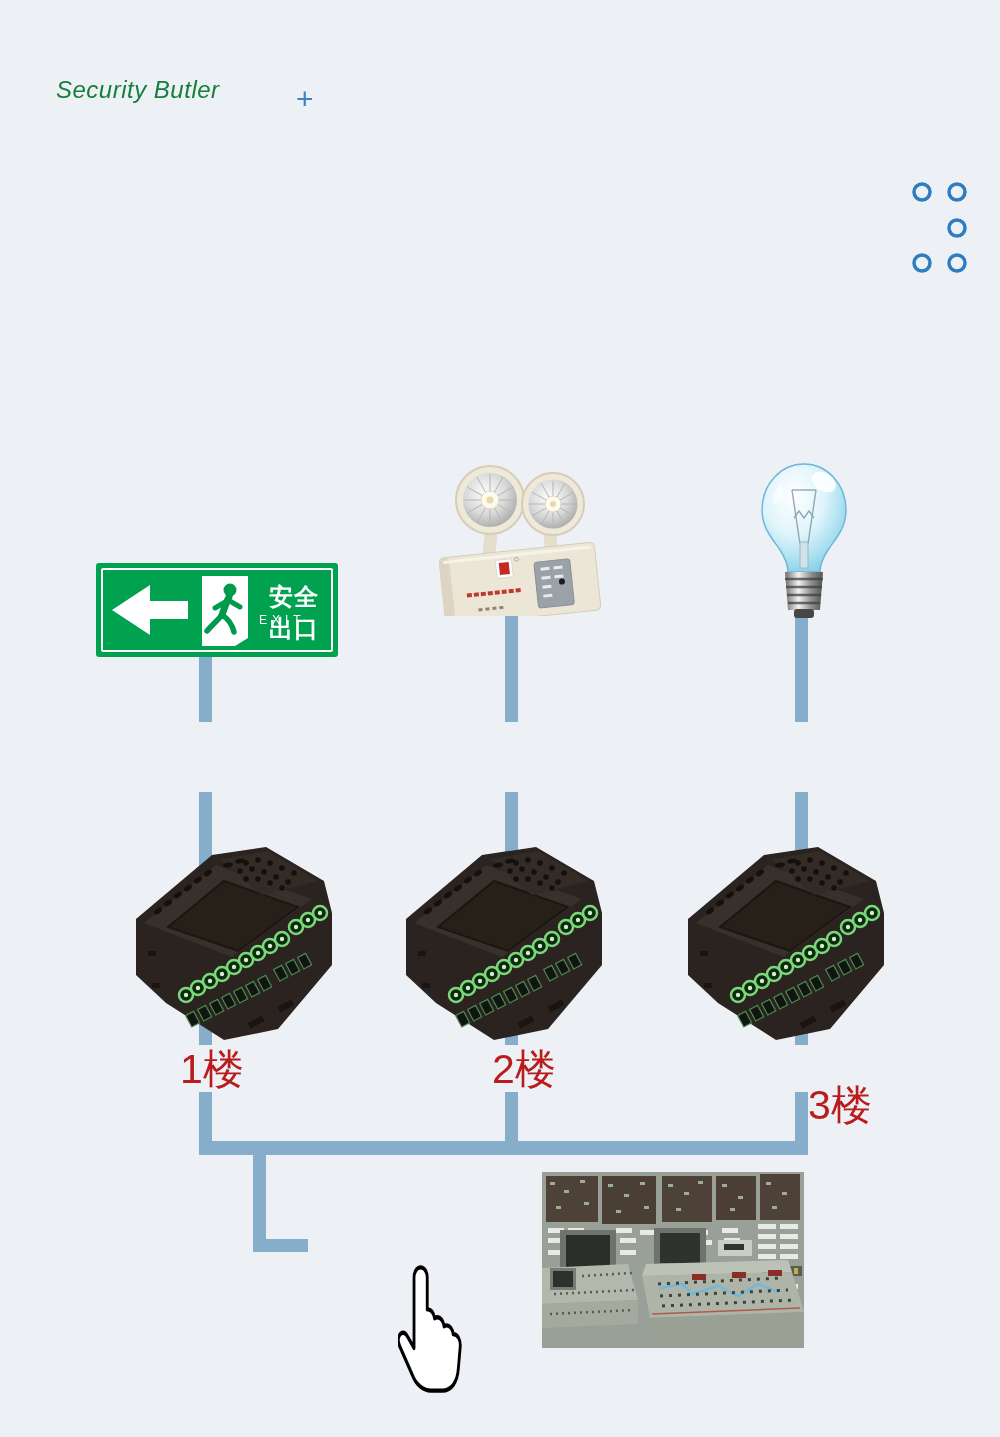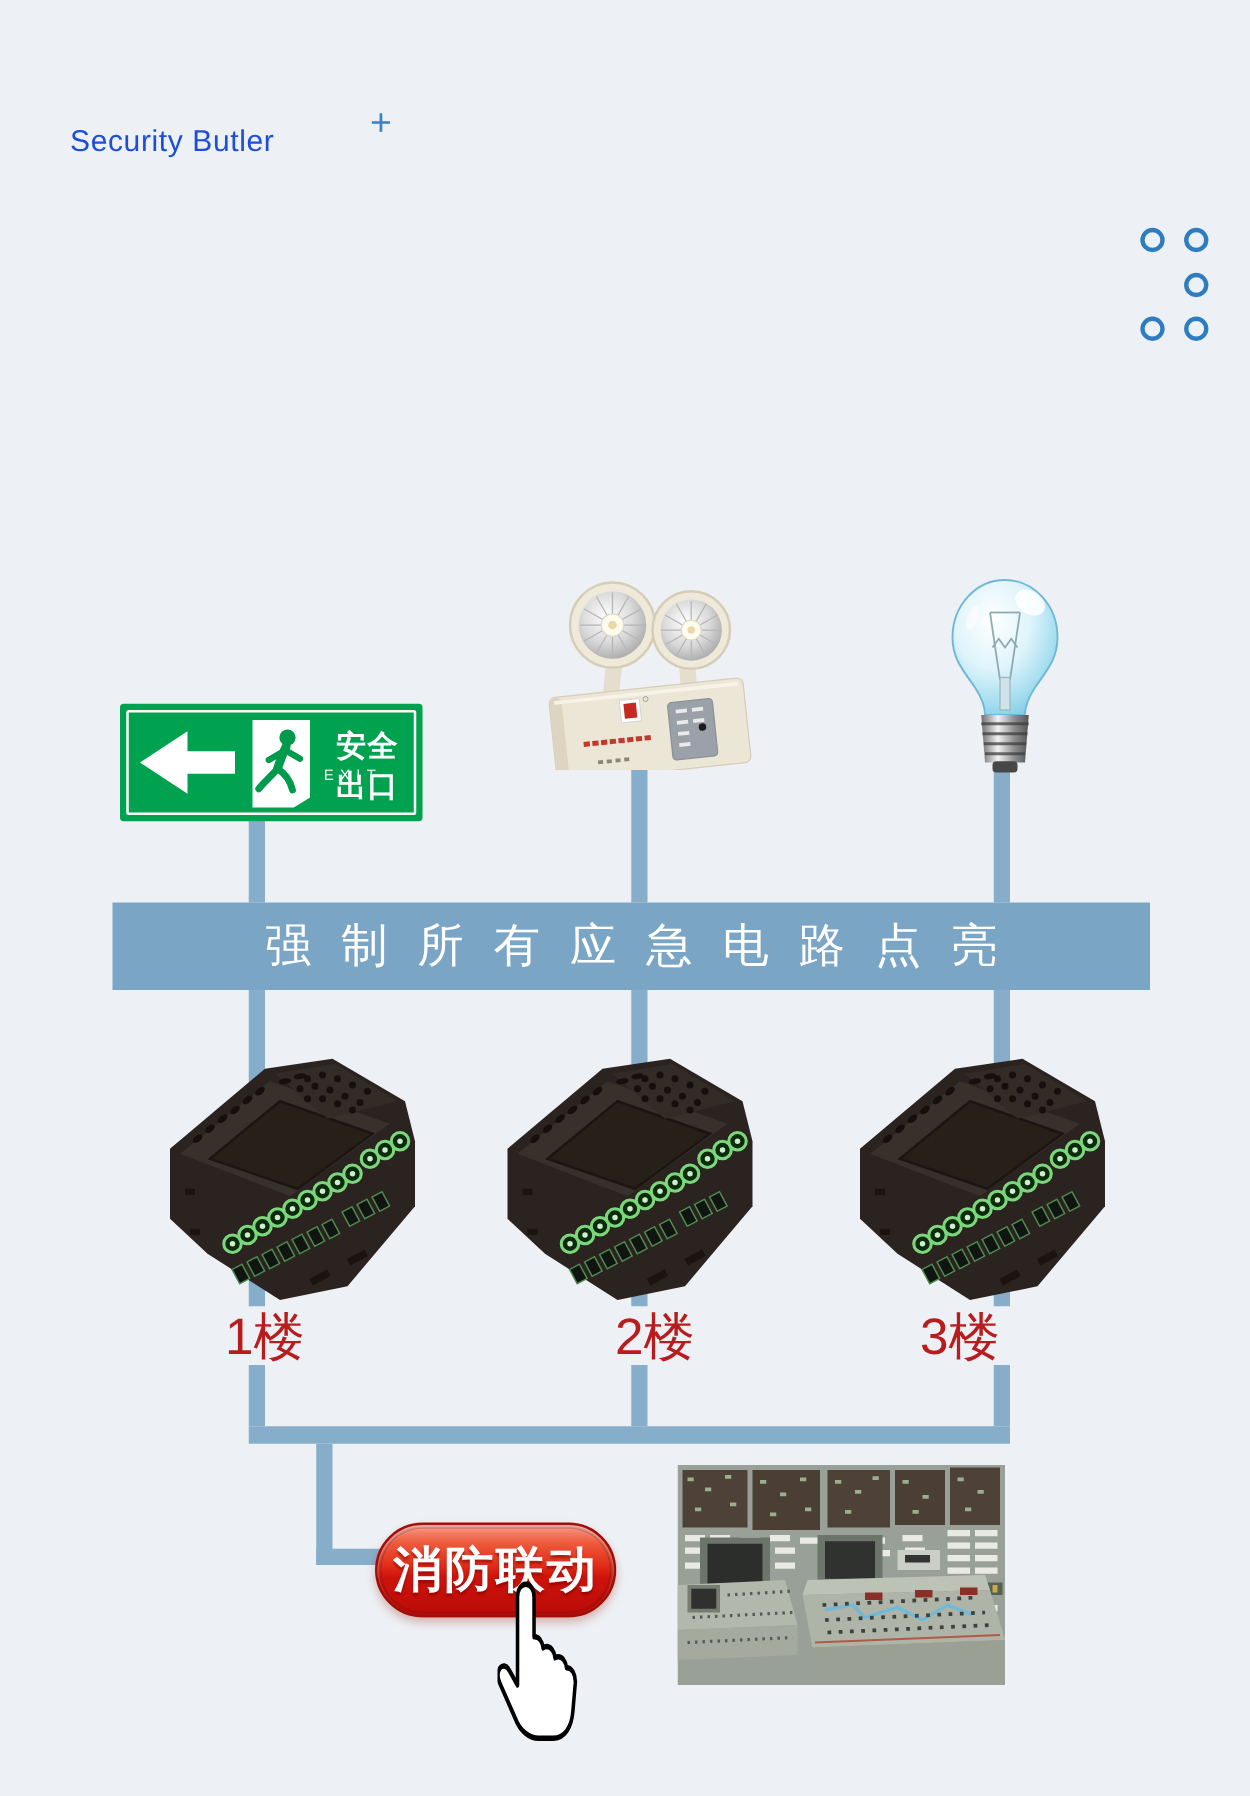--- a/index.html
+++ b/index.html
@@ -3,21 +3,21 @@
 <meta charset="utf-8">
 <style>
   :root{
     --background:#edf1f6; --accent:#7aa5c5; --line:#86aecb; --titleBlue:#78a4c7;
     --buttonRed:#d2120c; --exitGreen:#00a24f; --dotBlue:#2e7dc1; --textGray:#59616d;
   }
   *{margin:0;padding:0;box-sizing:border-box;}
   body{background:#dfe3e8;font-family:"Liberation Sans","DejaVu Sans",sans-serif;}
   .page{position:relative;width:1000px;height:1437px;background:var(--background);overflow:hidden;margin:0 auto;}
 
-  .brand{position:absolute;left:56px;top:100px;font-size:24px;color:#1d4ed8;letter-spacing:.5px;}
+  .brand{position:absolute;left:56px;top:76px;font-size:24px;color:#15803d;letter-spacing:.5px;font-style:italic;}
   .brand-plus{position:absolute;left:296px;top:82px;font-size:30px;color:#3b82c6;font-weight:400;}
   .hero-title{position:absolute;left:48px;top:136px;font-size:99px;font-weight:bold;color:var(--titleBlue);letter-spacing:2px;white-space:nowrap;}
   .hero-subtitle{position:absolute;left:55px;top:274px;font-size:37px;color:var(--textGray);white-space:nowrap;}
   .dots{position:absolute;left:905px;top:150px;}
 
   .line{position:absolute;background:var(--line);}
   .bus{position:absolute;background:var(--line);}
 
   .banner{position:absolute;left:90px;top:722px;width:830px;height:70px;background:var(--accent);display:flex;align-items:center;justify-content:center;}
   .banner span{color:#fff;font-size:37px;letter-spacing:24px;padding-left:24px;white-space:nowrap;}
@@ -180,23 +180,20 @@
     <path d="M29,112 h38 l-3,38 h-32 z" fill="url(#metal)"></path>
     <g stroke="#3f3f3f" stroke-width="2.5" fill="none" opacity="0.75">
       <path d="M29,119 h38"></path>
         <path d="M30,127 h36"></path>
         <path d="M31,135 h34"></path>
         <path d="M32,143 h32"></path>
     </g>
     <rect x="38" y="149" width="20" height="9" rx="3" fill="#474747"></rect>
   </svg>
 
-  <div class="banner">
-    <span>强制所有应急电路点亮</span>
-  </div>
 
   <svg class="device" style="left:128px;top:843px;" width="212" height="200" viewBox="0 0 212 200">
     <use href="#module"></use>
   </svg>
   <svg class="device" style="left:398px;top:843px;" width="212" height="200" viewBox="0 0 212 200">
     <use href="#module"></use>
   </svg>
   <svg class="device" style="left:680px;top:843px;" width="212" height="200" viewBox="0 0 212 200">
     <use href="#module"></use>
   </svg>
@@ -281,21 +278,21 @@
           <rect x="150" y="160" width="16" height="6" transform="rotate(-28 158 163)"></rect>
           <rect x="20" y="108" width="8" height="5"></rect>
             <rect x="24" y="140" width="8" height="5"></rect>
         </g>
       </g>
     </defs>
   </svg>
 
   <div class="floor-label" style="left:212px;">1楼</div>
   <div class="floor-label" style="left:524px;">2楼</div>
-  <div class="floor-label" style="left:768px;">3楼</div>
+  <div class="floor-label" style="left:840px;margin-top:36px;">3楼</div>
 
   <svg class="photo" width="262" height="176" viewBox="0 0 262 176">
     <rect width="262" height="176" fill="#98a098"></rect>
     <g>
       <rect x="4" y="4" width="52" height="46" fill="#4e4138"></rect>
       <rect x="60" y="4" width="54" height="48" fill="#4a3e35"></rect>
       <rect x="120" y="4" width="50" height="46" fill="#4e4138"></rect>
       <rect x="174" y="4" width="40" height="44" fill="#4a3e35"></rect>
       <rect x="218" y="2" width="40" height="46" fill="#4e4138"></rect>
       <g fill="#a8c49a" opacity="0.85">
@@ -396,21 +393,18 @@
       </g>
       <path d="M110,142 L258,136" stroke="#b05a4a" stroke-width="1.5"></path>
       <g fill="#8a2f28">
           <rect x="150" y="102" width="14" height="6"></rect>
           <rect x="190" y="100" width="14" height="6"></rect>
           <rect x="226" y="98" width="14" height="6"></rect>
         </g>
     </g>
   </svg>
 
-  <div class="fire-btn">
-    <span>消防联动</span>
-  </div>
 
   <svg class="hand" width="66" height="132" viewBox="0 0 70 90" preserveAspectRatio="none">
     <path d="M24,3 C20,3 17,6 17,10 L17,58 L10,50 C5,44 -3,50 2,57 L15,76 C19,83 27,87 35,87 L47,87 C57,87 63,81 64,72 L66,57 C66.5,52 63,48.5 58.5,48.5 C58,45 55,42.5 51.5,42.5 C50.5,42.5 49.6,42.7 48.8,43.1 C48.2,39.5 45.2,37 41.7,37 C40.6,37 39.6,37.2 38.7,37.7 C38,34 35,31.6 31.6,31.6 L31,31.6 L31,10 C31,6 28,3 24,3 Z" fill="#ffffff" stroke="#000000" stroke-width="3" stroke-linejoin="round"></path>
   </svg>
 
 </div>
 
 </body></html>

